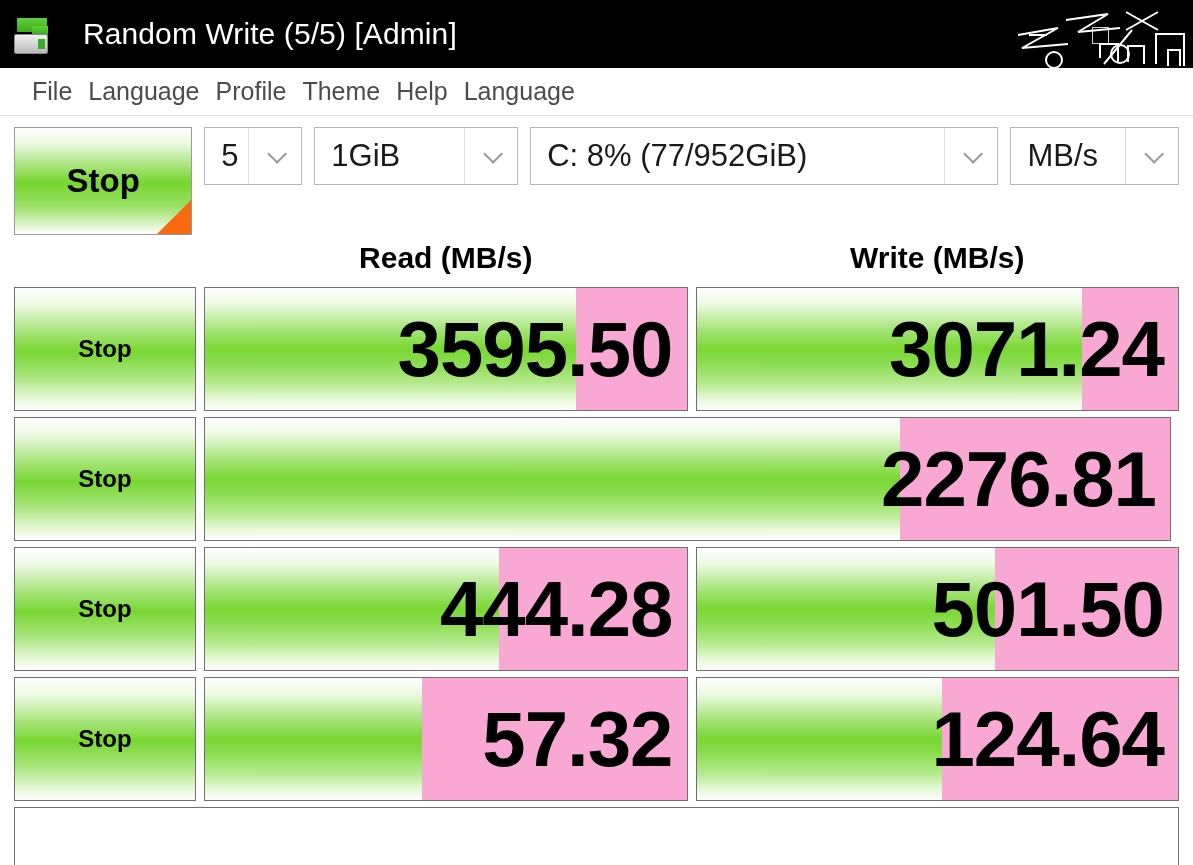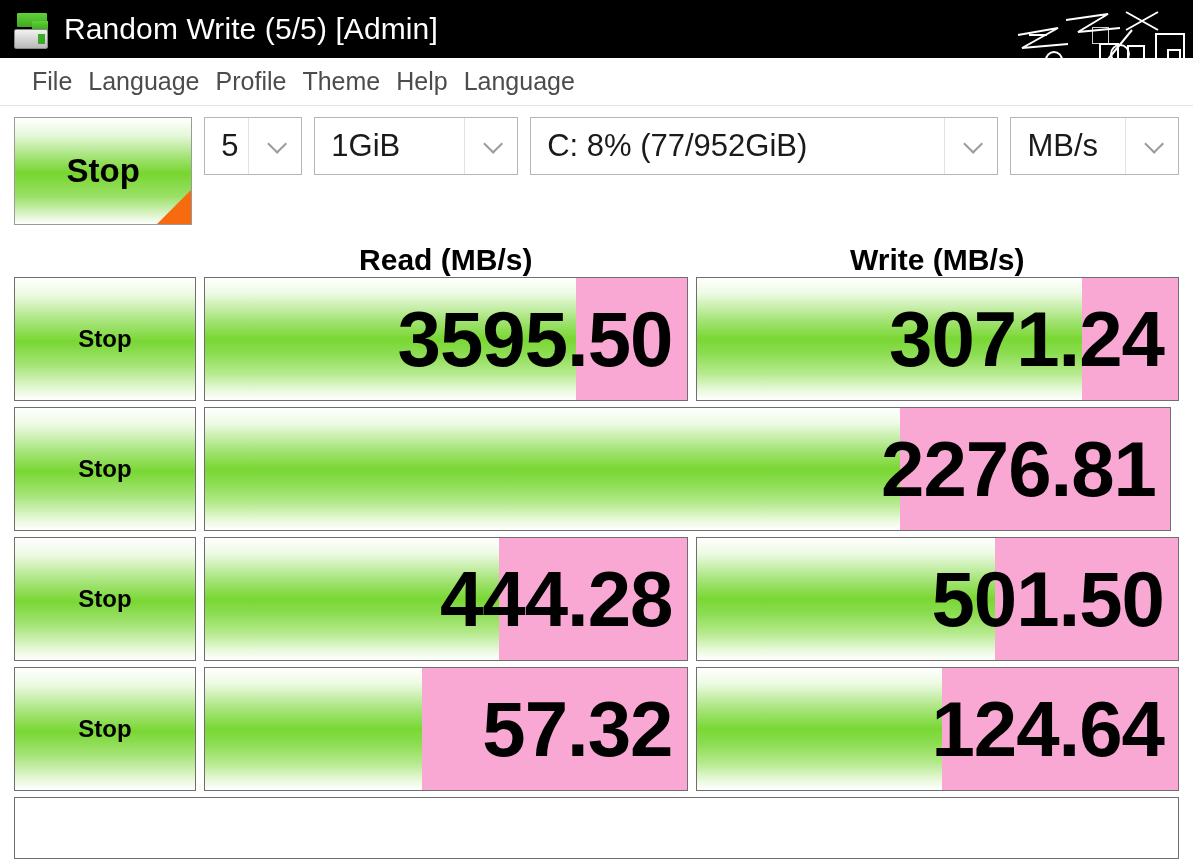--- a/index.html
+++ b/index.html
@@ -11,26 +11,27 @@
     width: 1193px;
     height: 865px;
     overflow: hidden;
     font-family: "Liberation Sans", sans-serif;
     -webkit-font-smoothing: antialiased;
   }
 
   
   .titlebar {
     position: relative;
-    height: 58px;
+    height: 68px;
     background: #000000;
     display: flex;
     align-items: center;
     padding-left: 8px;
     box-sizing: border-box;
+    gap: 19px;
   }
   .app-icon {
     position: relative;
     width: 46px;
     height: 44px;
     flex: 0 0 auto;
     margin-right: 10px;
   }
   .app-icon .drive-body {
     position: absolute;
@@ -216,21 +217,21 @@
   .combo-drive { width: 478px; }
   .combo-unit  { width: 172px; }
 
   
   .col-headers {
     display: flex;
     padding: 0 14px;
     box-sizing: border-box;
     margin-top: 6px;
     height: 46px;
-    align-items: flex-end;
+    align-items: flex-start;
   }
   .hdr-spacer { width: 182px; flex: 0 0 auto; margin-right: 8px; }
   .col-hdr {
     flex: 1 1 0;
     text-align: center;
     font-size: 30px;
     font-weight: bold;
     color: #000000;
   }
   .col-hdr.read { margin-right: 8px; }

